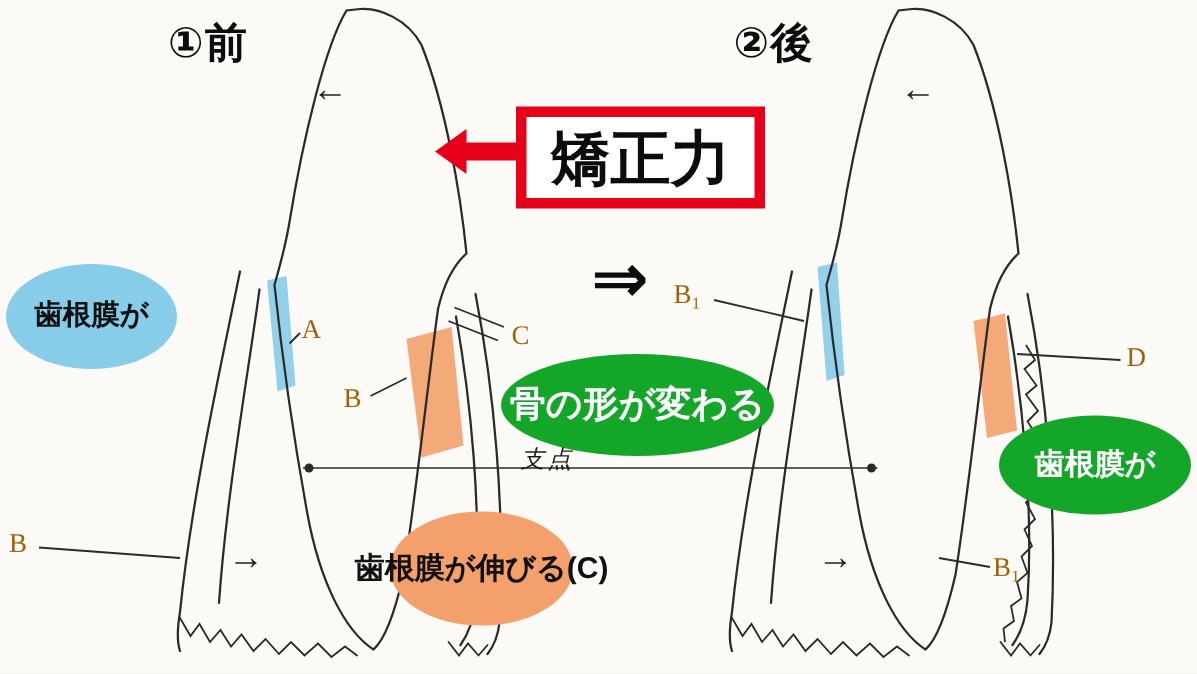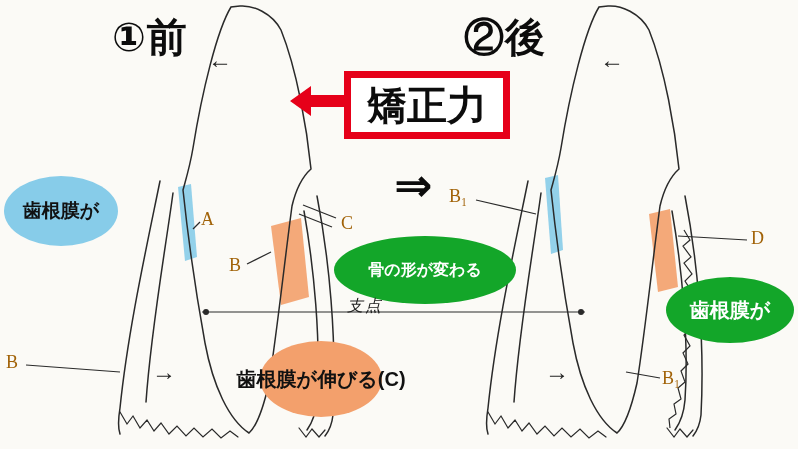--- a/index.html
+++ b/index.html
@@ -6,40 +6,40 @@
   #canvas {
     position:relative; width:798px; height:449px; overflow:hidden;
     background:#fbfaf6;
     font-family:"Liberation Sans","DejaVu Sans",sans-serif;
     color:#1c1c1c;
   }
   svg.lineart { position:absolute; left:0; top:0; }
   .abs { position:absolute; }
 
   .fig-title {
-    font-size:40px; font-weight:900; letter-spacing:1px; color:#0c0c0c;
+    font-size:28px; font-weight:900; letter-spacing:1px; color:#0c0c0c;
     white-space:nowrap;
   }
   .force-box {
     display:flex; align-items:center; justify-content:center;
     width:152px; height:54px; background:#ffffff;
     border:7px solid #e60019;
   }
   .force-label { font-size:40px; font-weight:900; color:#0c0c0c; white-space:nowrap; }
   .big-arrow { font-size:46px; font-weight:900; color:#0c0c0c; }
 
   .bubble {
     display:flex; flex-direction:row; align-items:center; justify-content:center;
     text-align:center; font-weight:bold; line-height:1.32; white-space:nowrap;
   }
   .bubble span { display:block; }
   .bubble-blue   { background:#87cce9; color:#111; border-radius:50%; font-size:19px; }
   .bubble-green  { background:#13a629; color:#fff; border-radius:50%; font-size:20px; }
   .bubble-orange { background:#f3a06c; color:#111; border-radius:50%; font-size:20px; }
-  .bubble-remodel { font-size:16px; }
+  .bubble-remodel { font-size:24px; }
 
   .letter {
     font-family:"Liberation Serif","DejaVu Serif",serif;
     font-size:18px; color:#a16207; white-space:nowrap;
   }
   .fulcrum-label {
     font-family:"Liberation Serif","DejaVu Serif",serif;
     font-size:16px; color:#1c1c1c; letter-spacing:2px;
   }
   .small-arrow { font-size:24px; font-weight:600; color:#222; line-height:1; }
@@ -97,21 +97,21 @@
     </g>
 
     <line x1="202" y1="312" x2="585" y2="312" stroke="#2a2a2a" stroke-width="1.1"></line>
     <circle cx="206" cy="312" r="3" fill="#2a2a2a"></circle>
     <circle cx="581" cy="312" r="3" fill="#2a2a2a"></circle>
 
     <polygon fill="#e60019" points="347,95 311,95 311,86 290,101 311,116 311,107 347,107"></polygon>
   </svg>
 
   <div class="abs fig-title" style="left:112px; top:10px;">①前</div>
-  <div class="abs fig-title" style="left:464px; top:10px;font-family:Liberation Serif, serif;">②後</div>
+  <div class="abs fig-title" style="left:489px; top:10px;">②後</div>
 
   <div class="abs force-box" style="left:344px; top:71px;">
     <span class="force-label">矯正力</span>
   </div>
 
   <div class="abs big-arrow" style="left:394px; top:158px;">⇒</div>
 
   <div class="abs bubble bubble-blue" style="left:4px; top:176px; width:114px; height:70px;">
     <span>歯根膜が</span>
   </div>

